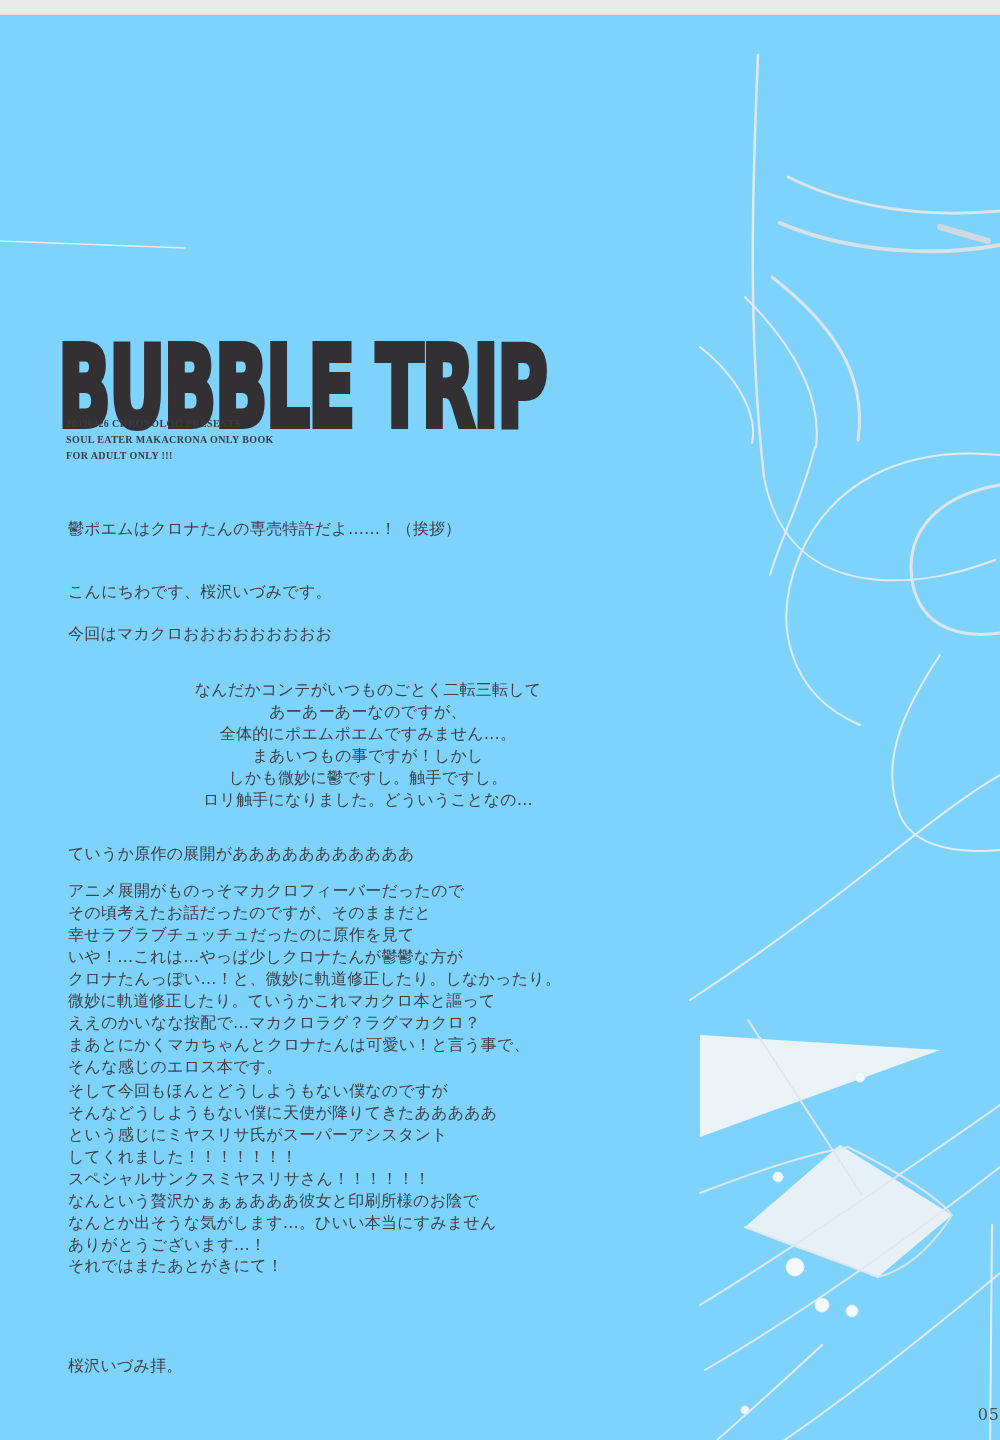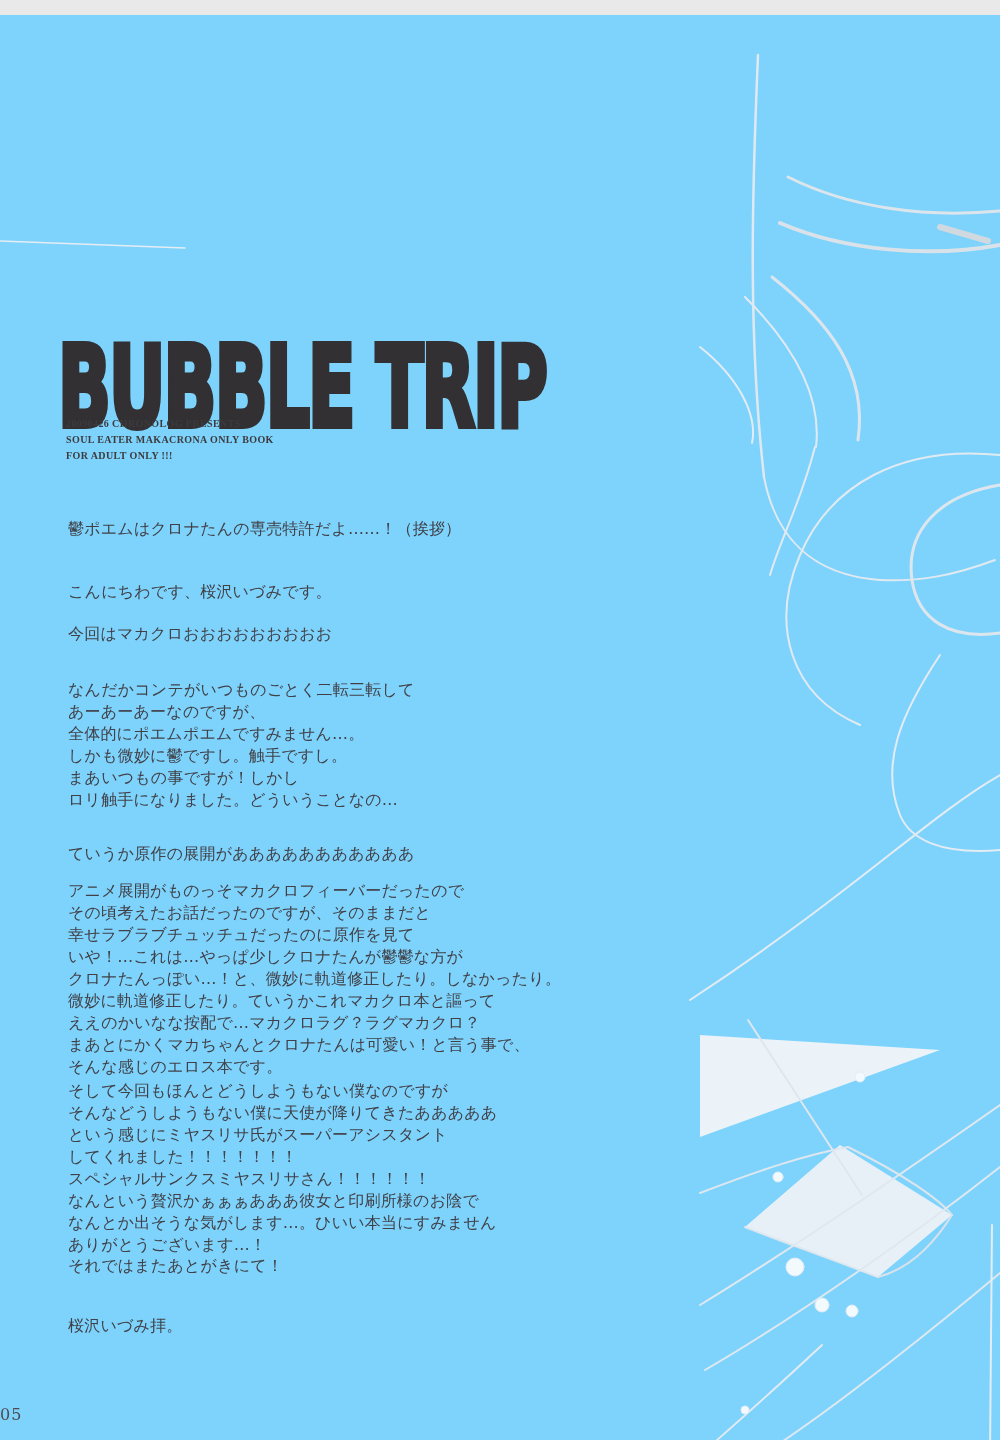--- a/index.html
+++ b/index.html
@@ -48,21 +48,21 @@
     font-size:16px;
     line-height:22px;
     color:#414047;
     letter-spacing:0.2px;
     white-space:nowrap;
   }
 
   
   .page-number{
     position:absolute;left:0;top:1390px;width:1000px;z-index:1;
-    text-align:left;
+    text-align:right;
     font-family:"DejaVu Serif","Liberation Serif",serif;
     font-size:16px;
     letter-spacing:1px;
     color:#4c4c4e;
   }
 </style>
 </head>
 <body>
 
 <div class="page">
@@ -115,26 +115,26 @@
   <main class="foreword" id="foreword">
       <div class="para" style="top: 503px;">
         <div>鬱ポエムはクロナたんの専売特許だよ……！（挨拶）</div>
       </div>
       <div class="para" style="top: 566px;">
         <div>こんにちわです、桜沢いづみです。</div>
       </div>
       <div class="para" style="top: 608px;">
         <div>今回はマカクロおおおおおおおおお</div>
       </div>
-      <div class="para" style="top: 664px;">
+      <div class="para" style="top: 664px; text-align: center;">
         <div>なんだかコンテがいつものごとく二転三転して</div>
         <div>あーあーあーなのですが、</div>
         <div>全体的にポエムポエムですみません…。</div>
+        <div>まあいつもの事ですが！しかし</div>
         <div>しかも微妙に鬱ですし。触手ですし。</div>
-        <div>まあいつもの事ですが！しかし</div>
         <div>ロリ触手になりました。どういうことなの…</div>
       </div>
       <div class="para" style="top: 828px;">
         <div>ていうか原作の展開があああああああああああ</div>
       </div>
       <div class="para" style="top: 865px;">
         <div>アニメ展開がものっそマカクロフィーバーだったので</div>
         <div>その頃考えたお話だったのですが、そのままだと</div>
         <div>幸せラブラブチュッチュだったのに原作を見て</div>
         <div>いや！…これは…やっぱ少しクロナたんが鬱鬱な方が</div>
@@ -150,20 +150,20 @@
         <div>という感じにミヤスリサ氏がスーパーアシスタント</div>
         <div>してくれました！！！！！！！</div>
         <div>スペシャルサンクスミヤスリサさん！！！！！！</div>
         <div>なんという贅沢かぁぁぁあああ彼女と印刷所様のお陰で</div>
         <div>なんとか出そうな気がします…。ひいい本当にすみません</div>
         <div>ありがとうございます…！</div>
       </div>
       <div class="para" style="top: 1240px;">
         <div>それではまたあとがきにて！</div>
       </div>
-      <div class="para" style="top: 1300px;">
+      <div class="para" style="top: 1340px;">
         <div>桜沢いづみ拝。</div>
       </div>
     </main>
 
   <div class="page-number">05</div>
 
 </div>
 
 </body></html>

